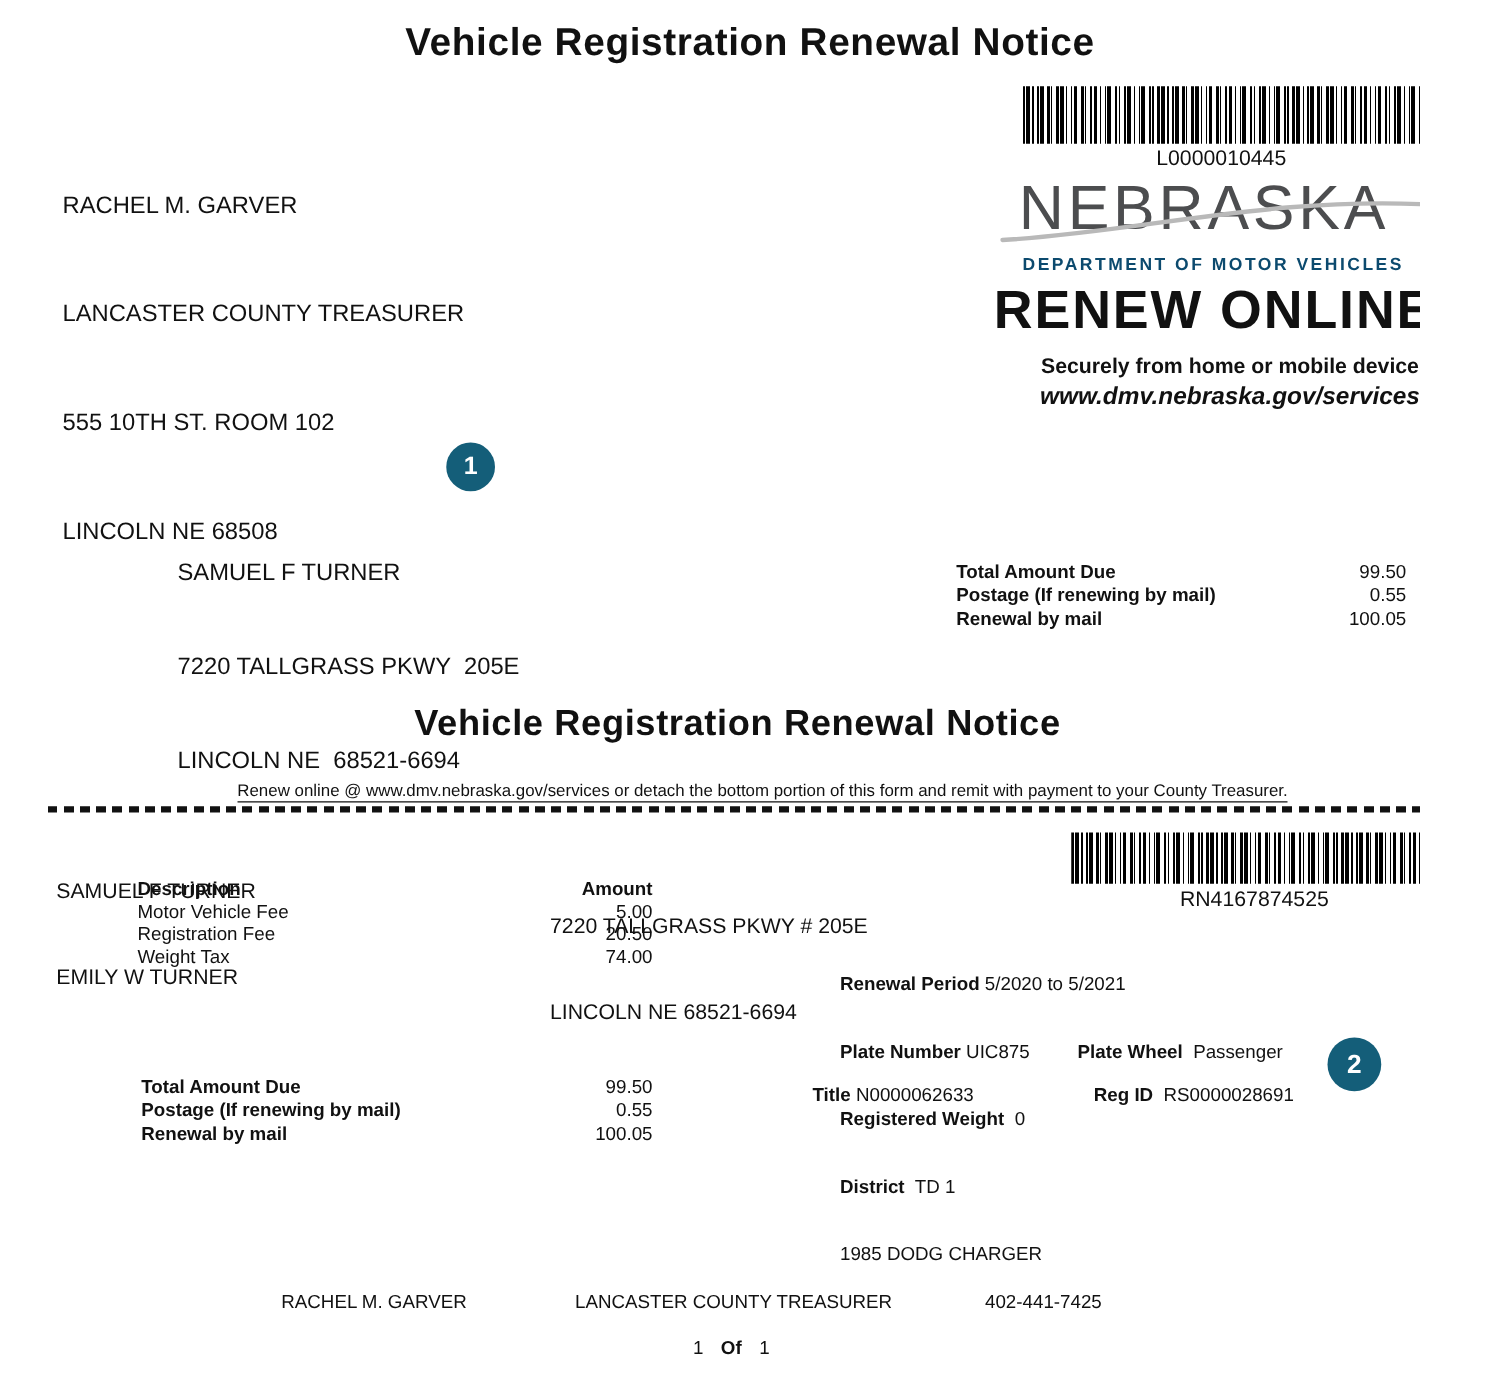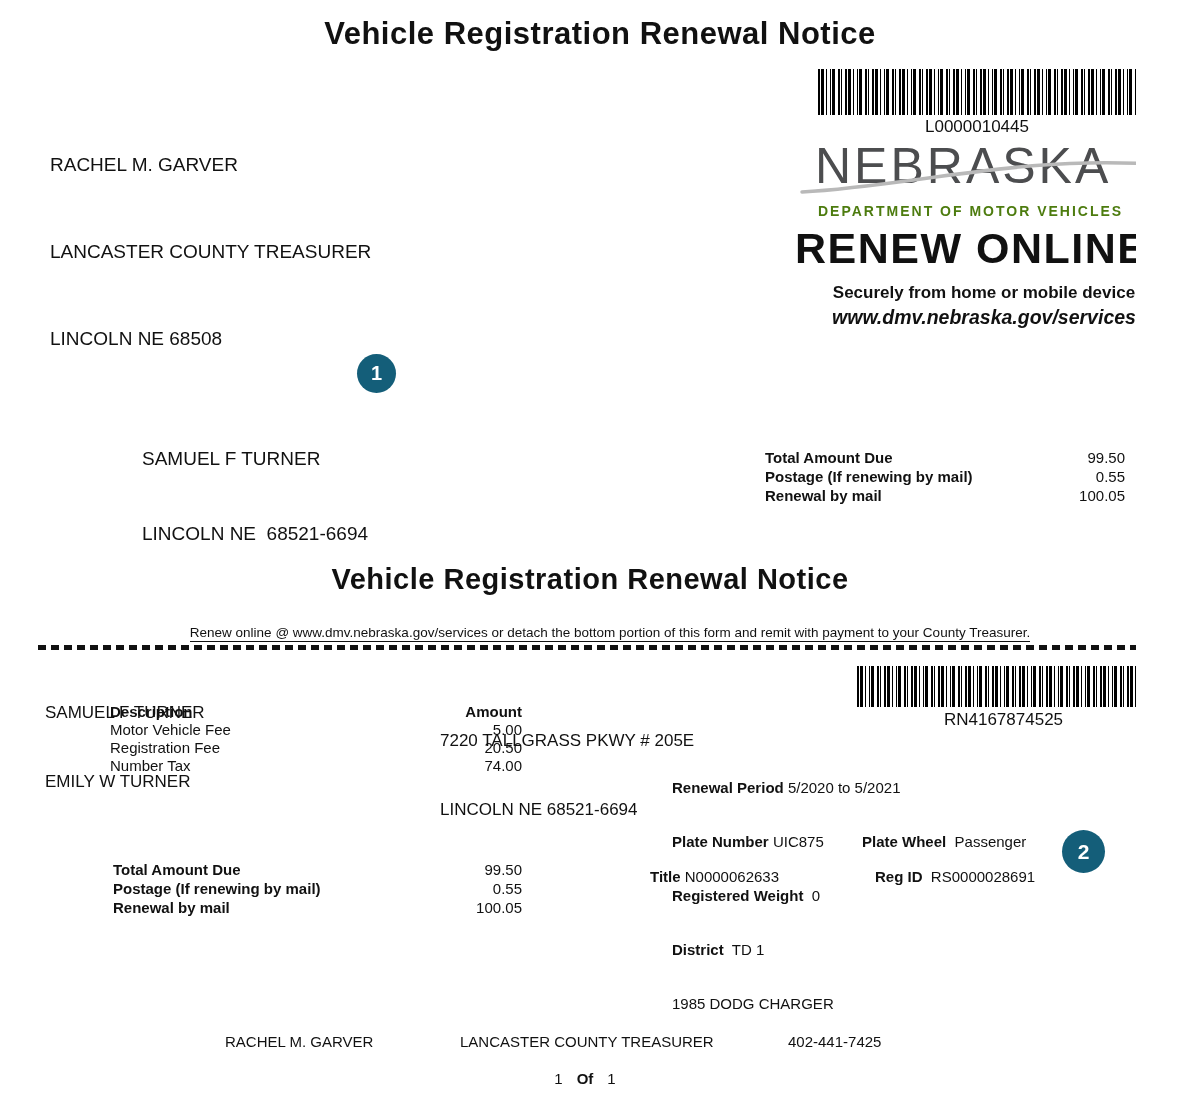--- a/index.html
+++ b/index.html
@@ -13,21 +13,21 @@
   .title-bottom { left:0; top:563px; width:1180px; text-align:center; font-size:29px; font-weight:bold; letter-spacing:0.5px; }
 
   .treasurer { left:50px; top:92px; font-size:19px; line-height:29px; white-space:pre; }
 
   .barcode { background:repeating-linear-gradient(90deg,#000 0 2px,#fff 2px 3px,#000 3px 6px,#fff 6px 8px,#000 8px 9px,#fff 9px 12px,#000 12px 13px,#fff 13px 14px,#000 14px 17px,#fff 17px 20px,#000 20px 22px,#fff 22px 23px,#000 23px 24px,#fff 24px 27px); }
   .barcode-top { left:818px; top:69px; width:318px; height:46px; }
   .barcode-top-label { left:818px; top:117px; width:318px; text-align:center; font-size:17px; }
 
   .brand { left:815px; top:137px; width:330px; font-size:50px; letter-spacing:3px; color:#4c4d4f; white-space:nowrap; }
   .swoosh { left:800px; top:148px; width:355px; height:52px; pointer-events:none; }
-  .brand-sub { left:818px; top:203px; font-size:14px; font-weight:bold; letter-spacing:2px; color:#4d7c0f; white-space:nowrap; }
+  .brand-sub { left:818px; top:203px; font-size:14px; font-weight:bold; letter-spacing:2px; color:#0c4a6e; white-space:nowrap; }
   .renew-online { left:795px; top:224px; width:378px; font-size:43px; font-weight:800; letter-spacing:1.5px; white-space:nowrap; }
   .renew-tagline { left:795px; top:283px; width:378px; text-align:center; font-size:17px; font-weight:bold; }
   .renew-url { left:795px; top:306px; width:378px; text-align:center; font-size:19.5px; font-weight:bold; font-style:italic; }
 
   .badge { border-radius:50%; background:#145e79; color:#fff; font-weight:bold; display:flex; align-items:center; justify-content:center; }
   .badge-1 { left:357px; top:354px; width:39px; height:39px; font-size:20px; }
   .badge-2 { left:1062px; top:830px; width:43px; height:43px; font-size:21px; }
 
   .recipient { left:142px; top:396px; font-size:19px; line-height:25px; white-space:pre; }
 
@@ -68,39 +68,41 @@
 </head>
 <body>
 
 <div class="page">
 
   <div class="abs title-top">Vehicle Registration Renewal Notice</div>
 
   <div class="abs treasurer">
     <div>RACHEL M. GARVER</div>
     <div>LANCASTER COUNTY TREASURER</div>
+    <div>555 10TH ST. ROOM 102</div>
     <div>LINCOLN NE 68508</div>
   </div>
 
   <div class="abs barcode barcode-top"></div>
   <div class="abs barcode-top-label">L0000010445</div>
 
   <div class="abs brand">NEBRASKA</div>
   <svg class="abs swoosh" viewBox="0 0 355 52" xmlns="http://www.w3.org/2000/svg">
     <path d="M2,44 C110,38 220,8 350,16" fill="none" stroke="#b9b9b9" stroke-width="3.5" stroke-linecap="round"></path>
   </svg>
   <div class="abs brand-sub">DEPARTMENT OF MOTOR VEHICLES</div>
   <div class="abs renew-online">RENEW ONLINE</div>
   <div class="abs renew-tagline">Securely from home or mobile device</div>
   <div class="abs renew-url">www.dmv.nebraska.gov/services</div>
 
   <div class="abs badge badge-1">1</div>
 
   <div class="abs recipient">
     <div>SAMUEL F TURNER</div>
+    <div>7220 TALLGRASS PKWY  205E</div>
     <div>LINCOLN NE  68521-6694</div>
   </div>
 
   <div class="abs totals totals-top">
     <div class="trow">
       <span class="tlabel">Total Amount Due</span>
       <span>99.50</span>
     </div>
     <div class="trow">
       <span class="tlabel">Postage (If renewing by mail)</span>
@@ -138,21 +140,21 @@
     </div>
     <div class="frow">
       <span>Motor Vehicle Fee</span>
       <span>5.00</span>
     </div>
     <div class="frow">
       <span>Registration Fee</span>
       <span>20.50</span>
     </div>
     <div class="frow">
-      <span>Number Tax</span>
+      <span>Weight Tax</span>
       <span>74.00</span>
     </div>
   </div>
 
   <div class="abs vehicle">
     <div><span class="b">Renewal Period</span> <span>5/2020 to 5/2021</span></div>
     <div class="plate-line">
       <span class="plate-grp1"><span class="b">Plate Number</span> <span>UIC875</span></span>
       <span><span class="b">Plate Wheel</span>  <span>Passenger</span></span>
     </div>

